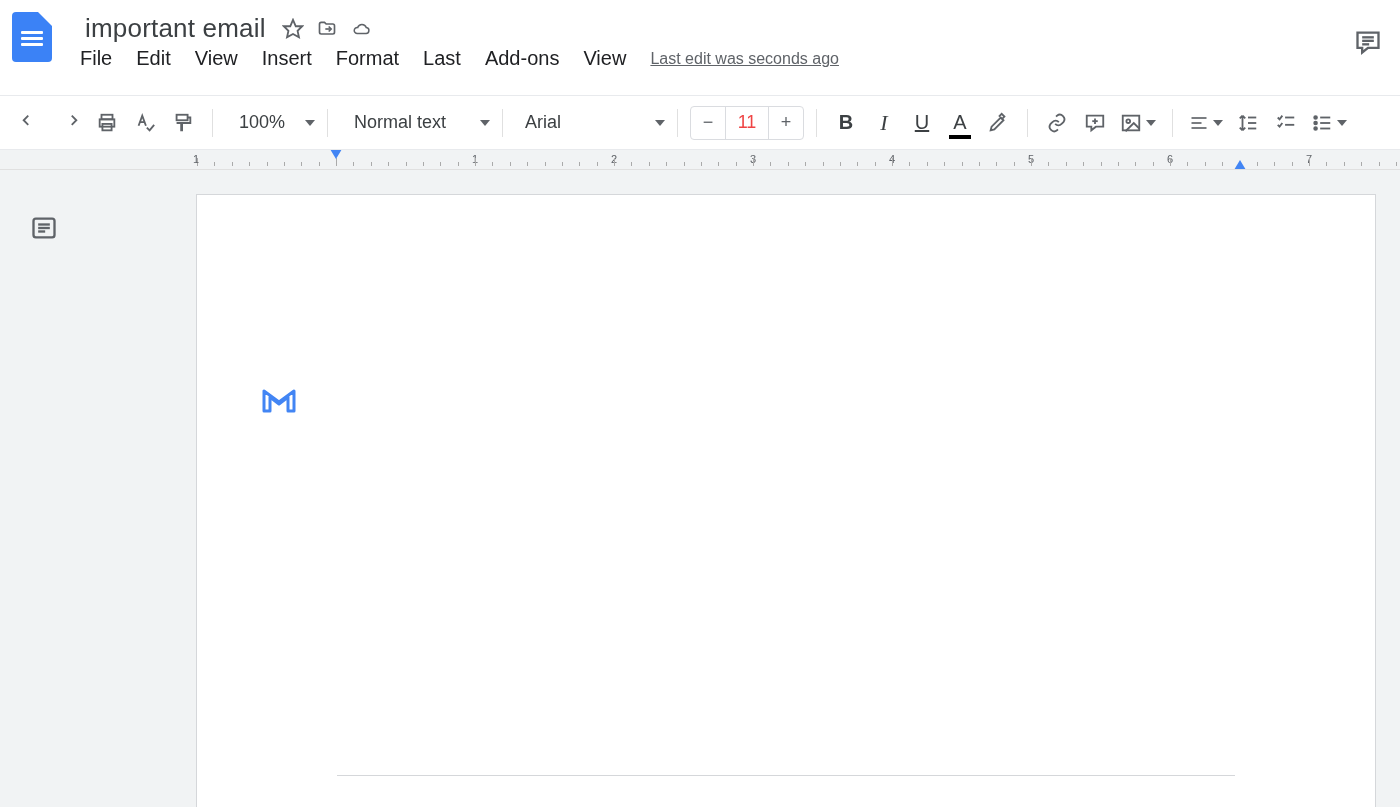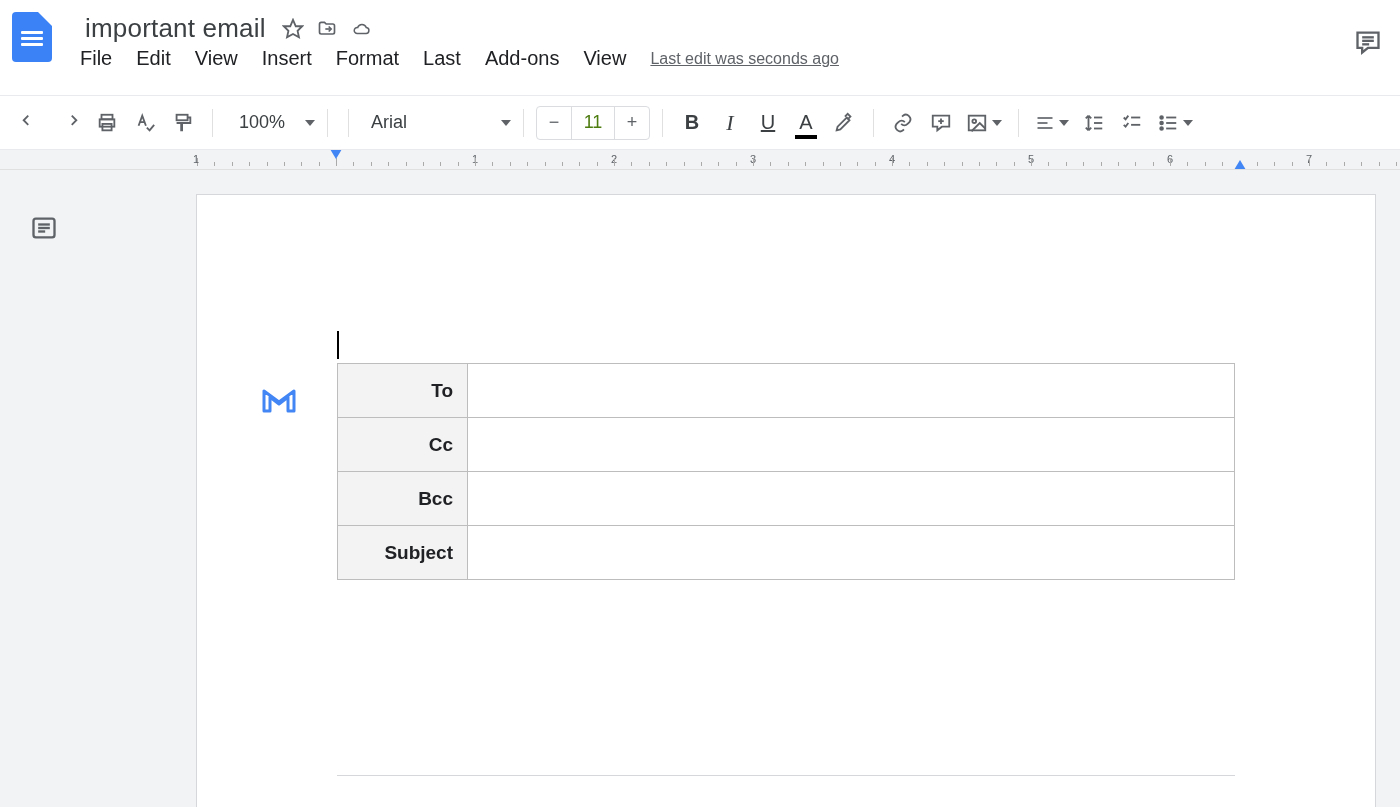--- a/index.html
+++ b/index.html
@@ -119,21 +119,21 @@
   .font-size-box .step {
     width:34px; height:100%;
     display:flex; align-items:center; justify-content:center;
     color:#5f6368; cursor:pointer; font-size:18px;
   }
   .font-size-box .val {
     width:44px; height:100%;
     border-left:1px solid #dadce0;
     border-right:1px solid #dadce0;
     display:flex; align-items:center; justify-content:center;
-    font-size:18px; color:#4d7c0f;
+    font-size:18px; color:#ef4444;
   }
   .text-color-underline {
     position:absolute; bottom:2px; left:6px; right:6px; height:4px;
     background:#000;
   }
   .with-caret { display:flex; align-items:center; }
   .with-caret .caret { margin-left:0px; }
   
   .ruler {
     height:20px;
@@ -316,20 +316,26 @@
       </svg>
   </div>
   <div class="sep"></div>
   <div class="select-box zoom-box">
     <span>100%</span>
     <svg class="caret" viewBox="0 0 10 6">
         <polygon points="0,0 10,0 5,6"></polygon>
       </svg>
   </div>
   <div class="sep"></div>
+  <div class="select-box style-box">
+    <span>Normal text</span>
+    <svg class="caret" viewBox="0 0 10 6">
+        <polygon points="0,0 10,0 5,6"></polygon>
+      </svg>
+  </div>
   <div class="sep"></div>
   <div class="select-box font-box">
     <span>Arial</span>
     <svg class="caret" viewBox="0 0 10 6">
         <polygon points="0,0 10,0 5,6"></polygon>
       </svg>
   </div>
   <div class="sep"></div>
   <div class="font-size-box">
     <div class="step">−</div>
@@ -512,39 +518,16 @@
       </svg>
   </div>
 
   <div class="page">
     <div class="gmail-icon">
       <svg width="36" height="28" viewBox="0 0 36 28" fill="none" stroke="#4285f4" stroke-width="3" stroke-linejoin="round">
           <path d="M3 4v20h6V10l9 7 9-7v14h6V4l-15 11L3 4z"></path>
         </svg>
     </div>
 
-    <div class="page-content">
-      <div class="cursor"></div>
-      <table class="email-table">
-        <tbody id="email-rows">
-            <tr>
-              <td class="label">To</td>
-              <td class="val"></td>
-            </tr>
-            <tr>
-              <td class="label">Cc</td>
-              <td class="val"></td>
-            </tr>
-            <tr>
-              <td class="label">Bcc</td>
-              <td class="val"></td>
-            </tr>
-            <tr>
-              <td class="label">Subject</td>
-              <td class="val"></td>
-            </tr>
-          </tbody>
-      </table>
-    </div>
 
     <div class="footer-line"></div>
   </div>
 </div>
 
 </body></html>

